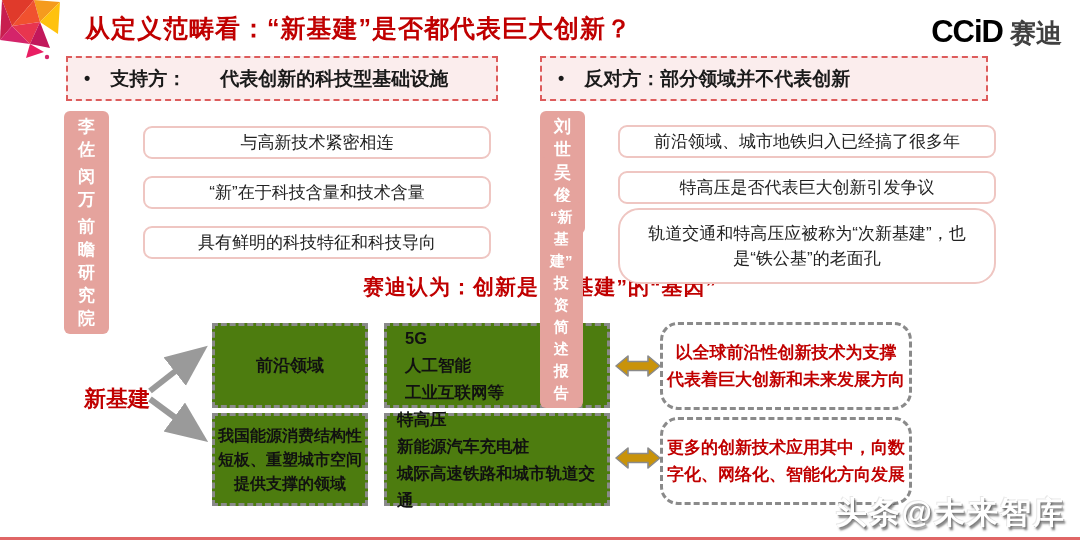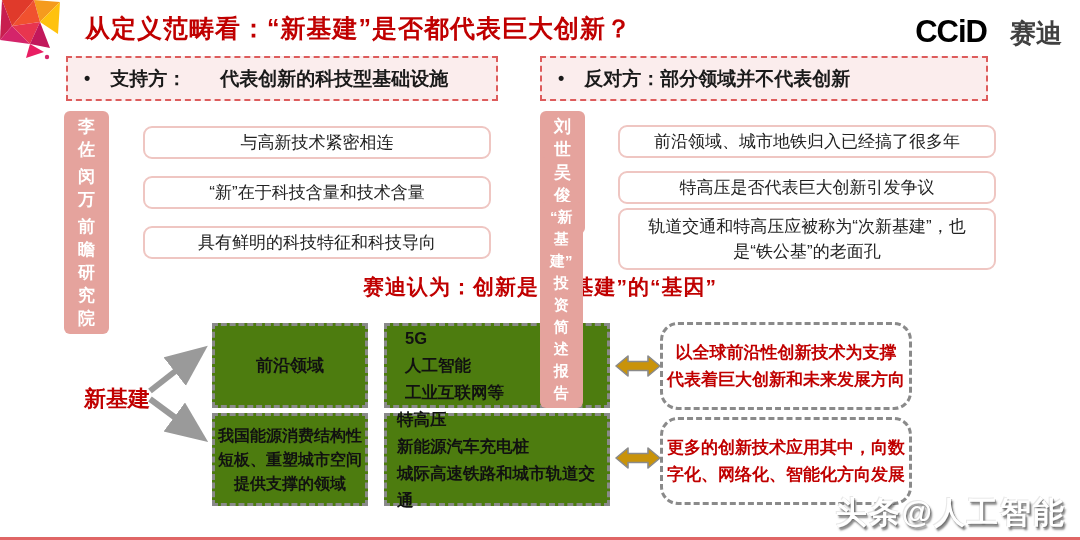--- a/index.html
+++ b/index.html
@@ -13,21 +13,21 @@
     font-family: "Liberation Sans", "DejaVu Sans", sans-serif;
   }
   .logo-svg { position: absolute; left: 0; top: 0; }
   .title {
     position: absolute; left: 85px; top: 12px;
     font-size: 25px; font-weight: 900; color: #c00000; letter-spacing: 1px;
     white-space: nowrap;
   }
   .brand { position: absolute; right: 18px; top: 14px; display: flex; align-items: baseline; }
   .brand-ccid { font-size: 31px; font-weight: 900; color: #000000; letter-spacing: -1px; }
-  .brand-name { font-size: 26px; font-weight: 700; color: #404040; margin-left: 23px; }
+  .brand-name { font-size: 26px; font-weight: 700; color: #404040; margin-left: 7px; }
 
   .vs-header {
     position: absolute; top: 56px; height: 45px;
     border: 2px dashed #dd5c5c; background: #fbeded;
     display: flex; align-items: center; padding-left: 16px;
     font-size: 19px; font-weight: 700; color: #1a1a1a; white-space: nowrap;
   }
   .vs-header.support { left: 66px; width: 432px; }
   .vs-header.oppose  { left: 540px; width: 448px; }
   .vs-bullet { font-size: 18px; margin-right: 20px; }
@@ -47,21 +47,21 @@
     font-size: 17px; color: #222222; text-align: center;
   }
   .col-left .row { left: 64px; }
   .col-left .row-box { left: 79px; top: 15px; width: 348px; height: 33px; }
   .col-right .row { left: 540px; }
   .col-right .row-box { left: 78px; top: 14px; width: 378px; height: 33px; }
   .row.l1 { top: 111px; } .row.l2 { top: 161px; } .row.l3 { top: 211px; }
   .row.r1 { top: 111px; } .row.r2 { top: 157px; }
   .row.r3 { top: 198px; }
   .row.r3 .row-label { top: 4px; font-size: 15px; line-height: 22px; padding: 4px 10px; }
-  .row.r3 .row-box { top: 10px; height: 62px; line-height: 25px; padding: 0 18px; }
+  .row.r3 .row-box { top: 10px; height: 76px; line-height: 25px; padding: 0 18px; border-radius: 21px; }
 
   .conclusion {
     position: absolute; left: 0; top: 273px; width: 100%;
     text-align: center; font-size: 21px; font-weight: 900; color: #c00000; letter-spacing: 1px;
   }
 
   .diagram-root {
     position: absolute; left: 84px; top: 384px;
     font-size: 22px; font-weight: 900; color: #c00000;
   }
@@ -194,16 +194,16 @@
   </svg>
   <svg class="gold-arrow ga2" width="50" height="28" viewBox="0 0 50 28">
     <path d="M3,14 L15,4 L15,9.5 L35,9.5 L35,4 L47,14 L35,24 L35,18.5 L15,18.5 L15,24 Z" fill="#c9930a" stroke="#8a8a8a" stroke-width="1.6" stroke-linejoin="round"></path>
   </svg>
 
   <div class="res-box res-box2">更多的创新技术应用其中，向数
 字化、网络化、智能化方向发展</div>
   <div class="res-box res-box1">以全球前沿性创新技术为支撑
 代表着巨大创新和未来发展方向</div>
 
-  <div class="watermark">头条@人工智能</div>
+  <div class="watermark">头条@未来智库</div>
   <div class="bottom-line"></div>
 
 </div>
 
 </body></html>

